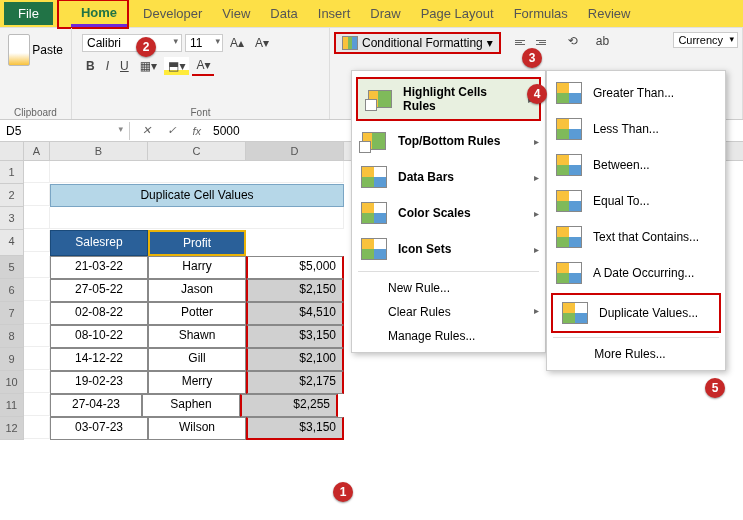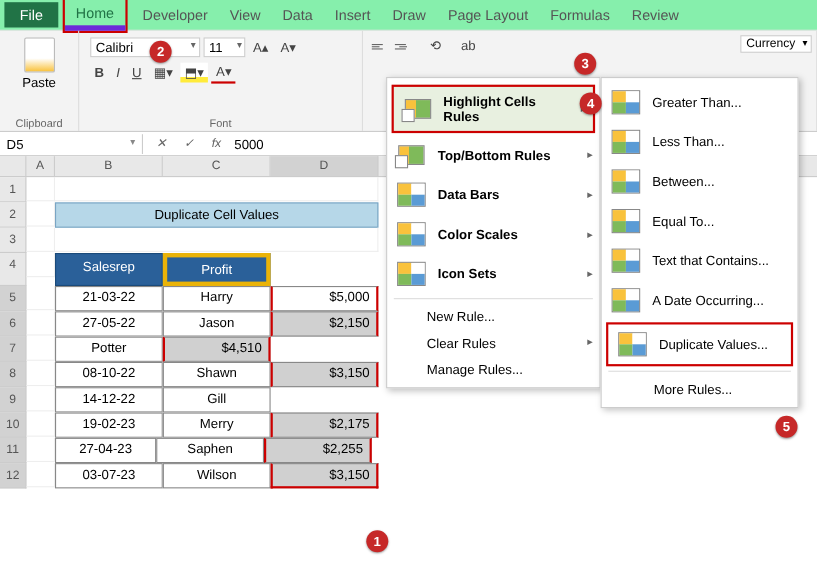--- a/index.html
+++ b/index.html
@@ -1,29 +1,29 @@
 <!DOCTYPE html>
 <html><head>
 <meta charset="utf-8">
 <style>
 * { box-sizing: border-box; margin: 0; padding: 0; font-family: 'Segoe UI', sans-serif; }
 body { background: #fff; font-size: 12px; width: 743px; height: 520px; overflow: hidden; position: relative; }
 
 
-.tabs { display: flex; background: #86efac; border-bottom: 1px solid #e0e0e0; height: 28px; align-items: center; padding: 0 4px; }
+.tabs { display: flex; background: #fde047; border-bottom: 1px solid #e0e0e0; height: 28px; align-items: center; padding: 0 4px; }
 .tab-file { background: #217346; color: #fff; padding: 4px 14px; font-size: 13px; }
 .tab { padding: 4px 10px; font-size: 13px; color: #555; }
-.tab.active { border-bottom: 5px solid #6d28d9; color: #217346; font-weight: 400; }
+.tab.active { border-bottom: 3px solid #6d28d9; color: #217346; font-weight: 700; margin-left: 12px; }
 .tab-home-box { border: 2px solid #c00; margin: 0 4px; }
 
 
 .ribbon { display: flex; background: #f3f3f3; border-bottom: 1px solid #ccc; height: 92px; }
 .group { border-right: 1px solid #ddd; padding: 4px 6px 14px; position: relative; display: flex; flex-direction: column; }
 .group-label { position: absolute; bottom: 1px; left: 0; right: 0; text-align: center; font-size: 10px; color: #666; }
-.paste-btn { display: flex; flex-direction: column; align-items: center; gap: 2px; padding: 2px; }
+.paste-btn { display: flex; flex-direction: row; align-items: center; gap: 2px; padding: 2px; }
 .clipboard-icon { width: 28px; height: 32px; background: linear-gradient(#fff 60%, #f9c23c); border: 1px solid #bbb; border-radius: 2px; }
 
 .font-row { display: flex; gap: 3px; align-items: center; margin: 2px 4px; }
 .font-select { border: 1px solid #ccc; background: #fff; padding: 1px 16px 1px 4px; font-size: 12px; min-width: 100px; position: relative; }
 .font-select::after { content: '▾'; position: absolute; right: 3px; font-size: 9px; color: #666; }
 .size-select { border: 1px solid #ccc; background: #fff; padding: 1px 14px 1px 4px; font-size: 12px; width: 38px; position: relative; }
 .size-select::after { content: '▾'; position: absolute; right: 2px; font-size: 9px; color: #666; }
 .btn-sm { padding: 2px 4px; font-size: 12px; color: #444; }
 .btn-sm.bold { font-weight: bold; }
 .btn-sm.italic { font-style: italic; }
@@ -58,21 +58,21 @@
 .row-h { width: 24px; border-right: 1px solid #ccc; border-bottom: 1px solid #ccc; text-align: center; font-size: 11px; color: #555; background: #e8e8e8; line-height: 22px; }
 .row-h.selected { background: #d2d2d2; }
 .row { display: flex; }
 .cell { border-right: 1px solid #eee; border-bottom: 1px solid #eee; height: 22px; line-height: 22px; font-size: 12px; padding: 0 4px; text-align: right; }
 
 
 .data-header { background: #2a6099; color: #fff; text-align: center; font-weight: 500; border: 1px solid #1a4a7a; padding: 4px; }
 .data-title { background: #b6d7e8; text-align: center; font-weight: 500; border: 1px solid #7aa5c4; padding: 3px; }
 .data-cell { border: 1px solid #888; text-align: center; padding: 2px 6px; background: #fff; }
 .profit-cell { text-align: right; background: #d0d0d0; }
-.profit-header-box { border: 4px solid #eab308; }
+.profit-header-box { border: 2px solid #eab308; }
 .profit-col-box { outline: 2px solid #c00; }
 
 
 .menu { position: absolute; background: #fff; border: 1px solid #ccc; box-shadow: 2px 2px 6px rgba(0,0,0,0.25); padding: 4px 0; z-index: 10; }
 .menu-item { display: flex; align-items: center; gap: 10px; padding: 6px 20px 6px 8px; font-size: 12px; cursor: default; position: relative; }
 .menu-item.hl { background: #e8f0e0; border: 2px solid #c00; margin: 2px 4px; }
 .menu-item.hl2 { border: 2px solid #c00; margin: 2px 4px; }
 .menu-icon { width: 28px; height: 24px; display: flex; align-items: center; justify-content: center; }
 .mi-cells { background: linear-gradient(90deg, #f9c23c 40%, #7fba5a 40%); border: 1px solid #888; width: 24px; height: 18px; position: relative; }
 .mi-cells::after { content: ''; position: absolute; left: -4px; bottom: -4px; width: 10px; height: 10px; background: #fff; border: 1px solid #888; }
@@ -127,20 +127,25 @@
       <span class="btn-sm italic">I</span>
       <span class="btn-sm underline">U</span>
       <span class="btn-sm">▦▾</span>
       <span class="btn-sm" style="background:linear-gradient(#fff 70%,#ffeb3b 70%)">⬒▾</span>
       <span class="btn-sm" style="border-bottom:2px solid #c00">A▾</span>
     </div>
     <div class="group-label">Font</div>
   </div>
   <div class="group cf-wrapper" style="flex:1">
     <div style="display:flex; gap:10px; align-items:flex-start;">
+      <div class="cf-button">
+        <div class="cf-icon"></div>
+        <span>Conditional Formatting</span>
+        <span>▾</span>
+      </div>
       <div class="align-group">
         <div class="align-btn">
             <span style="width:70%"></span>
             <span style="width:50%"></span>
             <span style="width:70%"></span>
           </div>
         <div class="align-btn">
             <span style="width:70%"></span>
             <span style="width:50%;margin:0 auto"></span>
             <span style="width:70%"></span>
@@ -204,35 +209,37 @@
       <div class="row">
         <div class="row-h selected">6</div>
         <div class="cell" style="width:26px"></div>
         <div class="data-cell" style="width:98px">27-05-22</div>
         <div class="data-cell" style="width:98px">Jason</div>
         <div class="data-cell profit-cell profit-col-box" style="width: 98px; background: rgb(208, 208, 208); outline: none; border-left: 2px solid rgb(204, 0, 0); border-right: 2px solid rgb(204, 0, 0);">$2,150</div>
       </div>
       <div class="row">
         <div class="row-h selected">7</div>
         <div class="cell" style="width:26px"></div>
+        <div class="data-cell" style="width:98px">02-08-22</div>
         <div class="data-cell" style="width:98px">Potter</div>
         <div class="data-cell profit-cell profit-col-box" style="width: 98px; background: rgb(208, 208, 208); outline: none; border-left: 2px solid rgb(204, 0, 0); border-right: 2px solid rgb(204, 0, 0);">$4,510</div>
       </div>
       <div class="row">
         <div class="row-h selected">8</div>
         <div class="cell" style="width:26px"></div>
         <div class="data-cell" style="width:98px">08-10-22</div>
         <div class="data-cell" style="width:98px">Shawn</div>
         <div class="data-cell profit-cell profit-col-box" style="width: 98px; background: rgb(208, 208, 208); outline: none; border-left: 2px solid rgb(204, 0, 0); border-right: 2px solid rgb(204, 0, 0);">$3,150</div>
       </div>
       <div class="row">
         <div class="row-h selected">9</div>
         <div class="cell" style="width:26px"></div>
         <div class="data-cell" style="width:98px">14-12-22</div>
         <div class="data-cell" style="width:98px">Gill</div>
+        <div class="data-cell profit-cell profit-col-box" style="width: 98px; background: rgb(208, 208, 208); outline: none; border-left: 2px solid rgb(204, 0, 0); border-right: 2px solid rgb(204, 0, 0);">$2,100</div>
       </div>
       <div class="row">
         <div class="row-h selected">10</div>
         <div class="cell" style="width:26px"></div>
         <div class="data-cell" style="width:98px">19-02-23</div>
         <div class="data-cell" style="width:98px">Merry</div>
         <div class="data-cell profit-cell profit-col-box" style="width: 98px; background: rgb(208, 208, 208); outline: none; border-left: 2px solid rgb(204, 0, 0); border-right: 2px solid rgb(204, 0, 0);">$2,175</div>
       </div>
       <div class="row">
         <div class="row-h selected">11</div>

